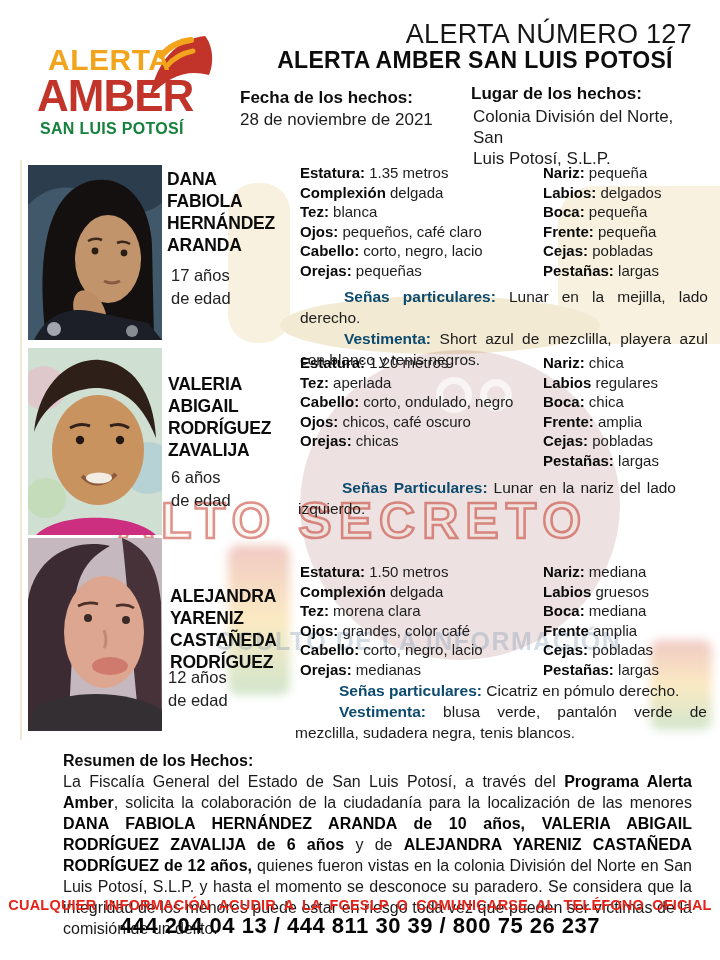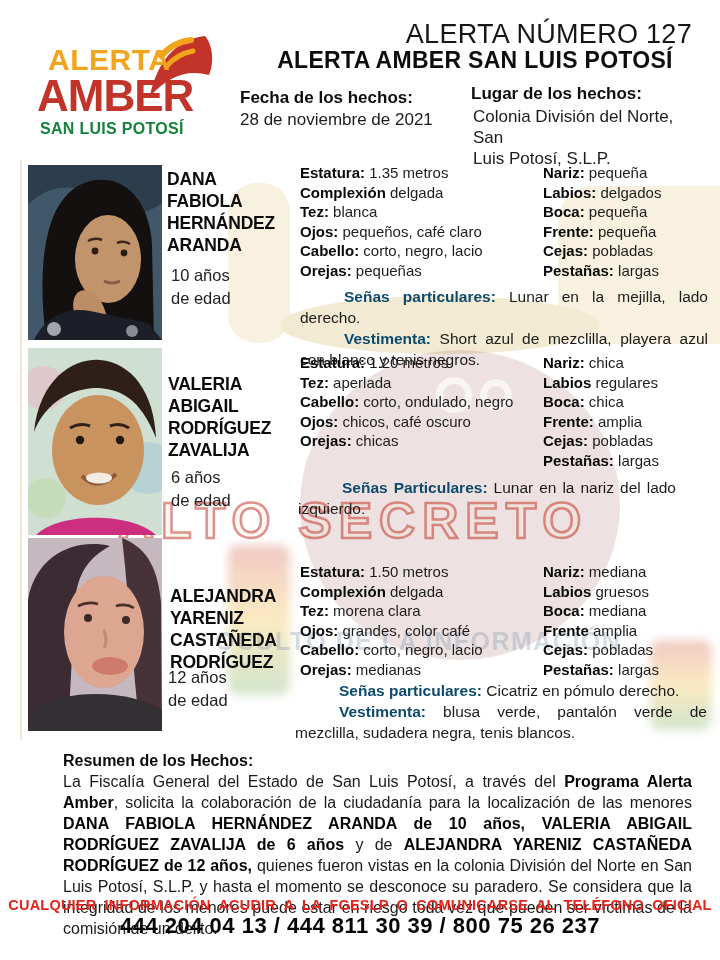--- a/index.html
+++ b/index.html
@@ -101,21 +101,21 @@
       <ellipse cx="62" cy="148" rx="15" ry="24" fill="#bd8e66" transform="rotate(-24 62 148)"></ellipse>
       <path d="M6,175 C18,150 40,142 62,146 L120,158 L134,175 Z" fill="#1d1f28"></path>
       <circle cx="26" cy="164" r="7" fill="#cfd4d8" opacity=".75"></circle>
       <circle cx="104" cy="166" r="6" fill="#cfd4d8" opacity=".6"></circle>
     </svg>
   </div>
   <div class="abs name pre z1" style="left:167px;top:168px;">DANA
 FABIOLA
 HERNÁNDEZ
 ARANDA</div>
-  <div class="abs age pre z1" style="left:171px;top:264px;">10 años
+  <div class="abs age pre z1" style="left:171px;top:264px;">17 años
 de edad</div>
   <div class="abs attrs z1" style="left:300px;top:163px;">
       <div class="attr-row"><b>Estatura:</b> 1.35 metros</div>
       <div class="attr-row"><b>Complexión</b> delgada</div>
       <div class="attr-row"><b>Tez:</b> blanca</div>
       <div class="attr-row"><b>Ojos:</b> pequeños, café claro</div>
       <div class="attr-row"><b>Cabello:</b> corto, negro, lacio</div>
       <div class="attr-row"><b>Orejas:</b> pequeñas</div>
     </div>
   <div class="abs attrs z1" style="left:543px;top:163px;">

